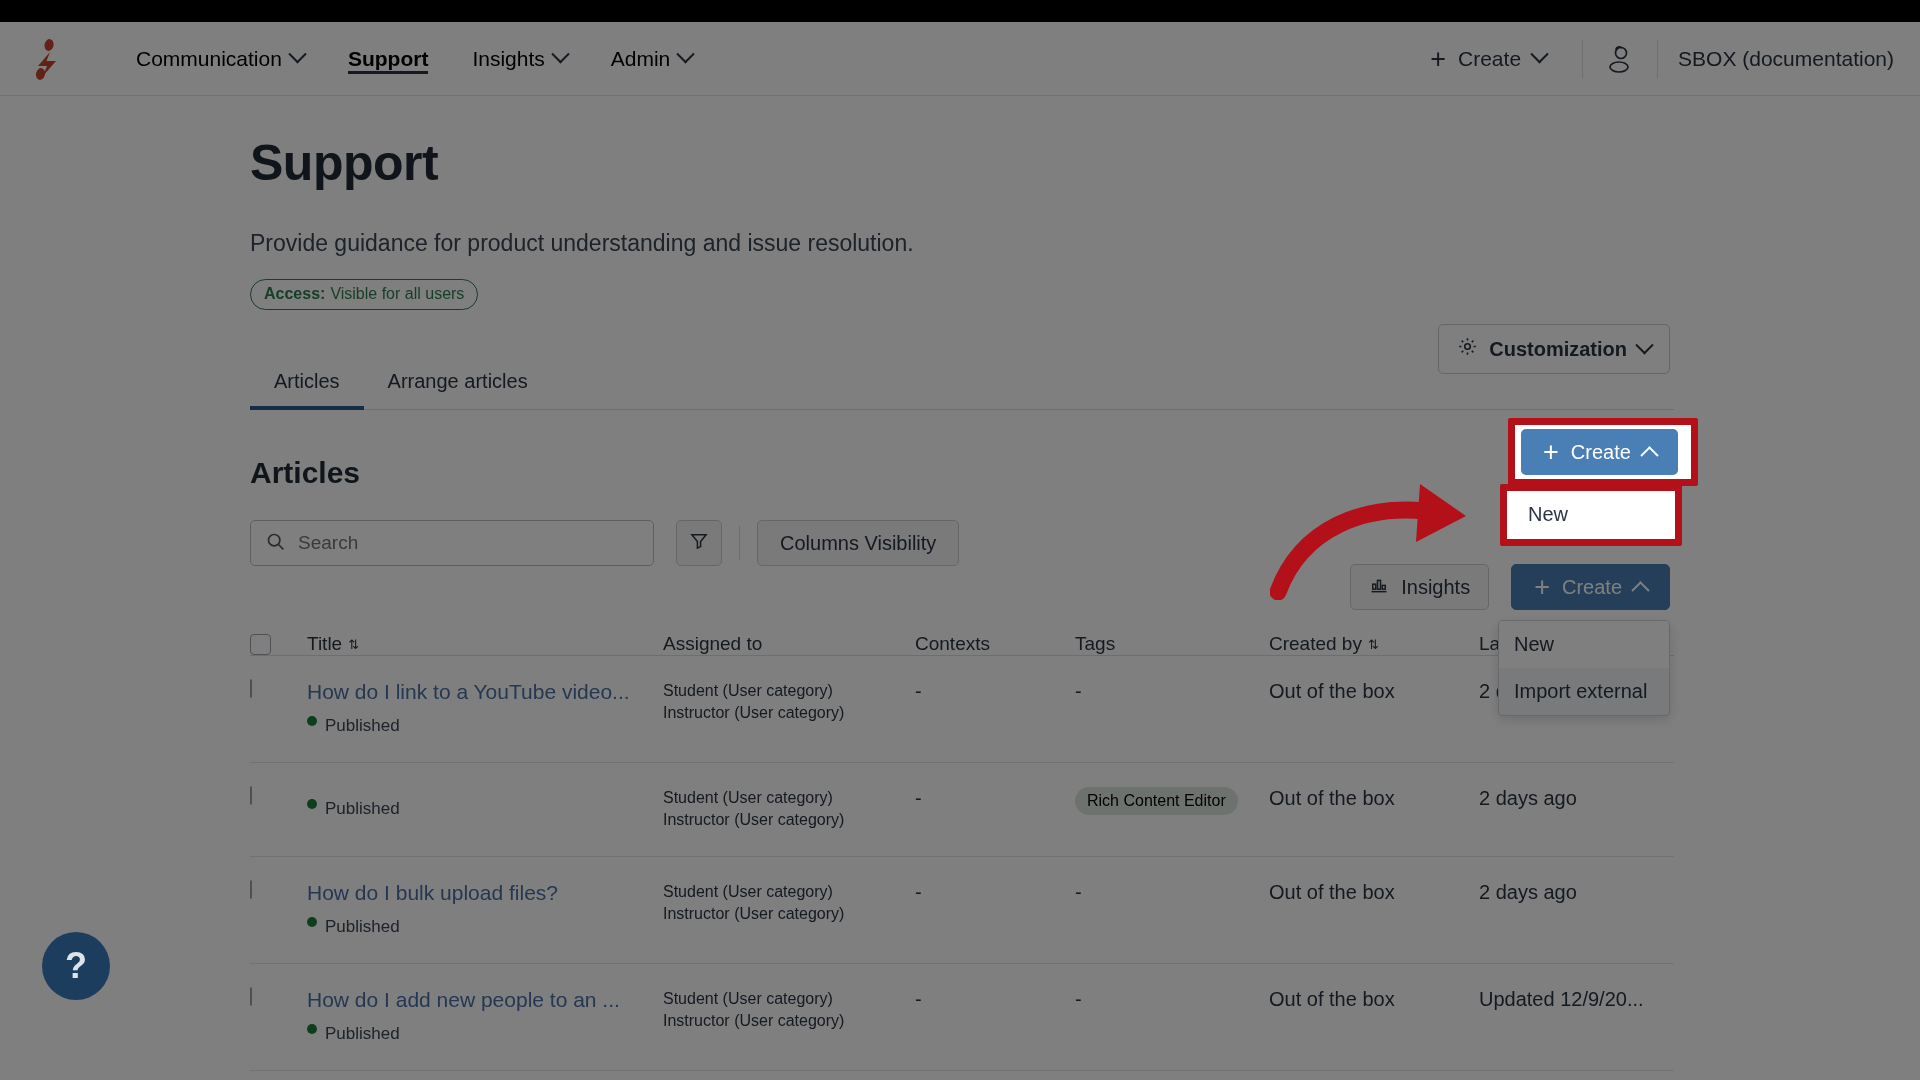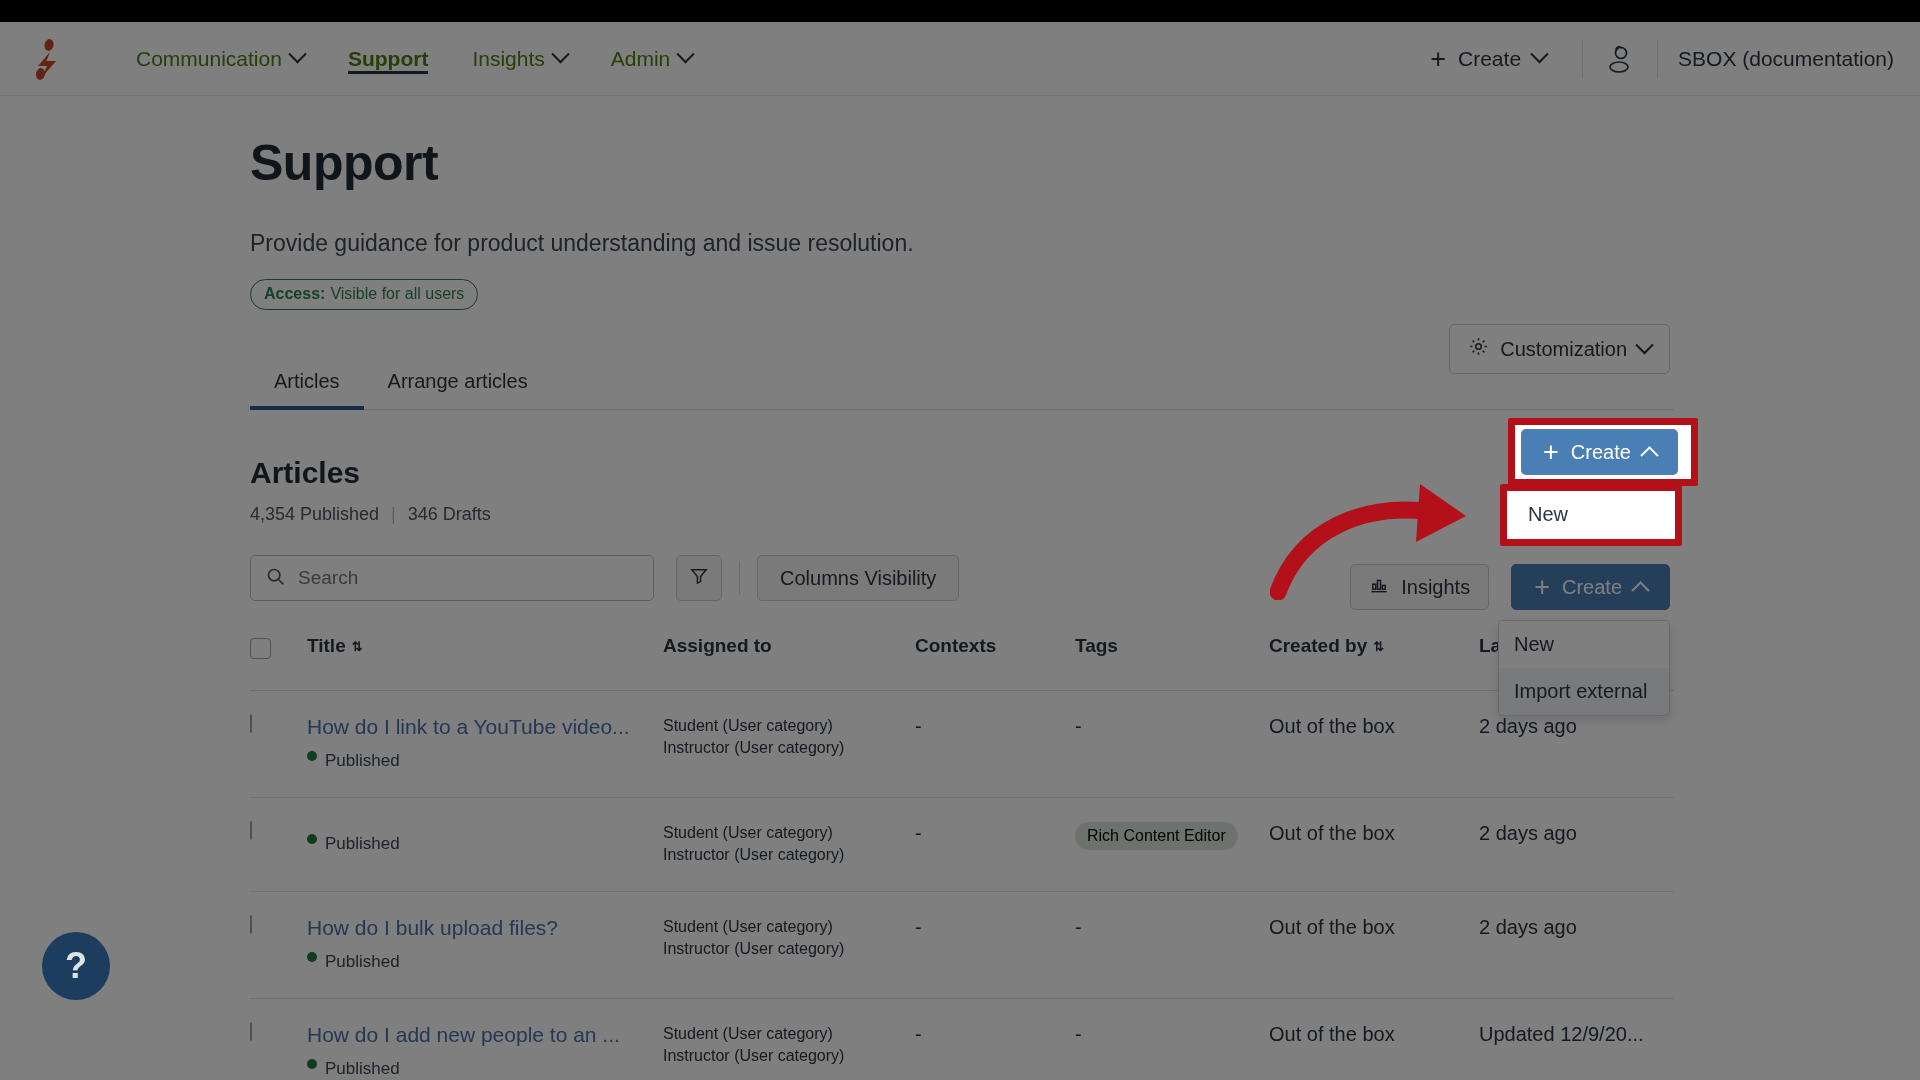--- a/index.html
+++ b/index.html
@@ -30,21 +30,21 @@
     position: relative;
     height: 74px;
     background: #fff;
     border-bottom: 1px solid #e3e5e8;
     display: flex; align-items: center;
   }
   .logo { margin-left: 24px; width: 46px; height: 46px; position: relative; }
   .nav-items { display: flex; align-items: center; margin-left: 66px; height: 74px; }
   .nav-item {
     display: flex; align-items: center; gap: 9px;
-    font-size: 21px; color: #4d7c0f;
+    font-size: 21px; color: #000000;
     padding: 0 0 0 0; margin-right: 44px;
     height: 74px; cursor: pointer; position: relative;
   }
   .nav-item.active { font-weight: bold; }
   .nav-item.active::after {
     content: ""; position: absolute; left: 0; right: 0; bottom: 22px;
     height: 3px; background: #2b3543;
   }
   .chev { width: 13px; height: 13px; border-right: 2px solid #2b3543; border-bottom: 2px solid #2b3543;
           transform: rotate(45deg) translate(-3px,-3px); }
@@ -70,21 +70,21 @@
     padding: 5px 13px 6px; margin-top: 22px;
     font-size: 16px; color: #2e7d4f;
   }
   .access-pill b { font-weight: bold; }
 
   .customization-btn {
     position: absolute; right: 250px; top: 190px;
     display: flex; align-items: center; gap: 11px;
     border: 1px solid #c9cdd3; border-radius: 5px;
     padding: 11px 18px; font-size: 20px; color: #2b3543;
-    background: #fff; cursor: pointer;
+    background: #fff; cursor: pointer; font-weight: bold;
   }
 
   
   .tabs { display: flex; gap: 0; margin-top: 48px; border-bottom: 1px solid #d9dce0; width: 1424px; }
   .tab { font-size: 20px; color: #2b3543; padding: 12px 24px 16px; cursor: pointer; position: relative; }
   .tab.active::after { content:""; position:absolute; left:0; right:0; bottom:-1px; height:4px; background:#2a5c8f; }
 
   
   .articles-title { font-size: 30px; font-weight: bold; color: #1f2a37; margin-top: 46px; }
   .counts { font-size: 18px; color: #4d5663; margin-top: 14px; display: flex; align-items: center; gap: 12px;}
@@ -125,21 +125,21 @@
   .dropdown {
     position: absolute; top: 56px; right: 0; width: 172px;
     background: #f3f4f6; border: 1px solid #cfd3d9; border-radius: 5px;
     box-shadow: 0 4px 12px rgba(0,0,0,0.14); overflow: hidden;
   }
   .dd-item { font-size: 20px; color: #2b3543; padding: 12px 15px; cursor: pointer; }
   .dd-item.highlight { background: #fff; }
 
   
   .table { width: 1424px; margin-top: 34px; }
-  .thead { display: flex; align-items: flex-start; height: 56px; border-bottom: 1px solid #d9dce0; font-weight: bold; }
+  .thead { display: flex; align-items: flex-end; height: 56px; border-bottom: 1px solid #d9dce0; }
   .th { font-size: 19px; color: #2b3543; display: flex; align-items: center; gap: 6px; }
   .c-check { width: 57px; }
   .c-title { width: 356px; }
   .c-assigned { width: 252px; }
   .c-contexts { width: 160px; }
   .c-tags { width: 194px; }
   .c-created { width: 210px; }
   .c-updated { width: 195px; }
   .sort-ic { display:inline-block; font-size: 13px; line-height: 13px; color: #2b3543; }
   .tr { display: flex; align-items: flex-start; border-bottom: 1px solid #e1e4e8; padding: 24px 0 26px; }
@@ -244,25 +244,20 @@
     <div class="tabs">
       <div class="tab active">
         <span>Articles</span>
       </div>
       <div class="tab">
         <span>Arrange articles</span>
       </div>
     </div>
 
     <div class="articles-title">Articles</div>
-    <div class="counts">
-      <span>4,354 Published</span>
-      <span class="sep">|</span>
-      <span>346 Drafts</span>
-    </div>
 
     
     <div class="toolbar">
       <div class="search-box">
         <span>
           <svg width="21" height="21" viewBox="0 0 24 24" fill="none" stroke="#4d5663" stroke-width="1.9">
             <circle cx="10.5" cy="10.5" r="6.5"></circle>
               <path d="M15.4 15.4L21 21"></path>
           </svg>
         </span>

